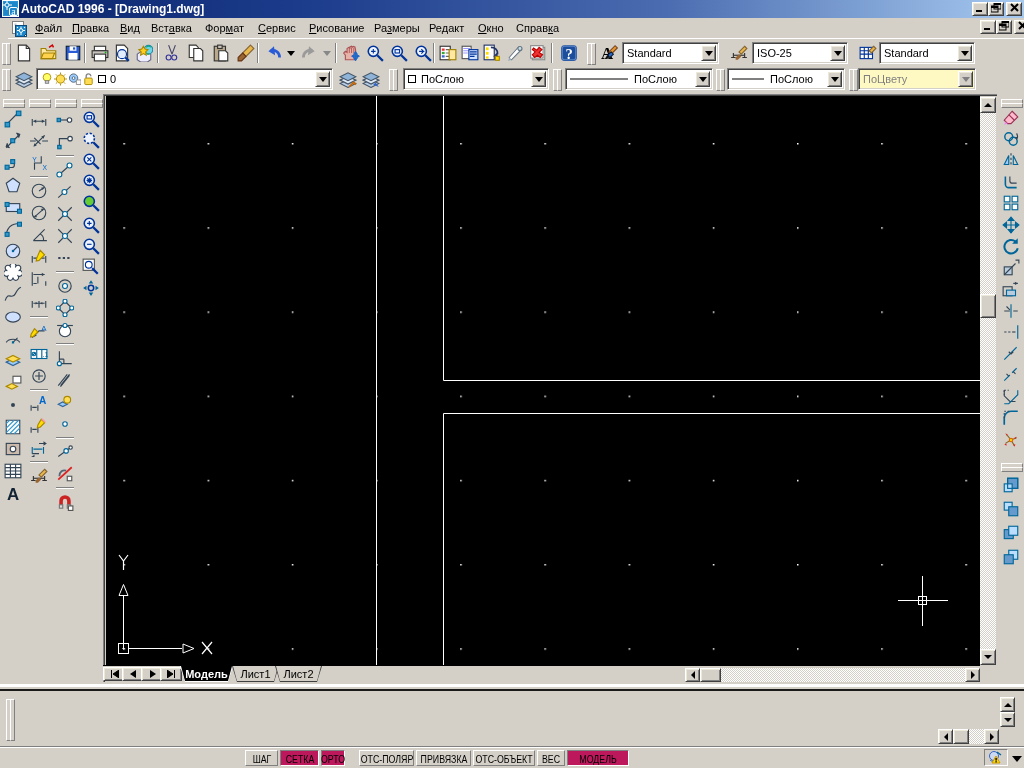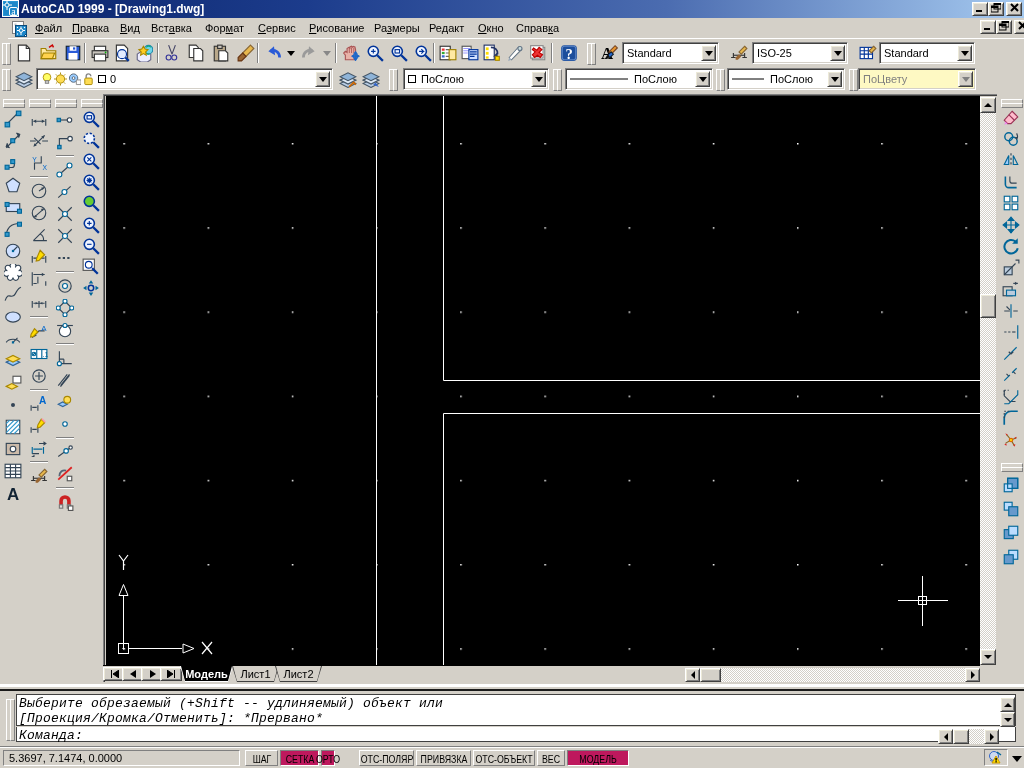--- a/index.html
+++ b/index.html
@@ -70,21 +70,21 @@
 
 <div id="title" class="abs">
   <svg class="abs" style="left:2px;top:0px" width="17" height="17">
       <rect x="0.5" y="0.5" width="16" height="16" fill="#1d87c9" stroke="#fff"></rect>
       <rect x="1.5" y="1.5" width="14" height="14" fill="none" stroke="#2695d6"></rect>
       <circle cx="5" cy="5" r="2" fill="none" stroke="#fff"></circle>
       <path d="M5 1v2M5 7v3M1 5h2M7 5h3" stroke="#fff"></path>
       <rect x="7.5" y="7.5" width="8" height="8" rx="1.5" fill="#1d87c9" stroke="#fff"></rect>
       <text x="11.5" y="14.5" font-size="10" fill="#fff" text-anchor="middle" font-family="Liberation Serif">a</text>
     </svg>
-  <div class="abs txt">AutoCAD 1999 - [Drawing1.dwg]</div>
+  <div class="abs txt">AutoCAD 1996 - [Drawing1.dwg]</div>
   <div class="abs wbtn" style="left:972px;top:2px"><svg width="8" height="9">
         <rect x="0" y="7" width="6" height="2" fill="#000"></rect>
       </svg></div>
   <div class="abs wbtn" style="left:988px;top:2px"><svg width="10" height="10">
         <rect x="3" y="0" width="7" height="2" fill="#000"></rect>
         <rect x="3" y="0" width="7" height="6" fill="none" stroke="#000"></rect>
         <rect x="0" y="3" width="7" height="2" fill="#000"></rect>
         <rect x="0" y="3" width="7" height="6" fill="none" stroke="#000"></rect>
       </svg></div>
   <div class="abs wbtn" style="left:1006px;top:2px"><svg width="9" height="9">
@@ -1374,51 +1374,44 @@
     <div class="sthumb" style="left:0;top:197px;width:16px;height:24px"></div>
     <div class="sbtn" style="left:0;top:552px;width:16px;height:16px">
         <div class="tri dn"></div>
       </div>
   </div>
 </div>
 
 <div id="cmd" class="abs">
   <div class="abs" style="left:0;top:2px;width:1024px;height:2px;background:#1a1a1a"></div>
   <div class="grip abs" style="left:6px;top:12px;height:40px"></div>
-  <div id="cmdhist" class="abs">
-    <div class="cmdtext abs" style="left:2px;top:1px">Выберите обрезаемый (+Shift -- удлиняемый) объект или<br>[Проекция/Кромка/Отменить]: *Прервано*</div>
-  </div>
   <div class="sbtn" style="left:1000px;top:10px;width:15px;height:15px">
       <div class="tri up"></div>
     </div>
   <div class="sbtn" style="left:1000px;top:25px;width:15px;height:15px">
       <div class="tri dn"></div>
     </div>
-  <div id="cmdin" class="abs">
-    <div class="cmdtext abs" style="left:2px;top:1px">Команда:</div>
-  </div>
   <div class="sbtn" style="left:938px;top:42px;width:15px;height:15px">
       <div class="tri lf"></div>
     </div>
   <div class="sthumb" style="left:953px;top:42px;width:16px;height:15px"></div>
   <div class="strack" style="left:969px;top:42px;width:15px;height:15px"></div>
   <div class="sbtn" style="left:984px;top:42px;width:15px;height:15px">
       <div class="tri rt"></div>
     </div>
 </div>
 
 <div id="status" class="abs">
-  <div id="coord" class="abs">5.3697, 7.1474, 0.0000</div>
   <div class="skey off abs" style="left:245px;width:33px">
       <span>ШАГ</span>
     </div>
   <div class="skey on abs" style="left:280px;width:39px">
       <span>СЕТКА</span>
     </div>
-  <div class="skey on abs" style="left:321px;width:14px">
+  <div class="skey on abs" style="left:321px;width:24px">
       <span>ОРТО</span>
     </div>
   <div class="skey off abs" style="left:359px;width:55px">
       <span>ОТС-ПОЛЯР</span>
     </div>
   <div class="skey off abs" style="left:416px;width:55px">
       <span>ПРИВЯЗКА</span>
     </div>
   <div class="skey off abs" style="left:473px;width:62px">
       <span>ОТС-ОБЪЕКТ</span>

